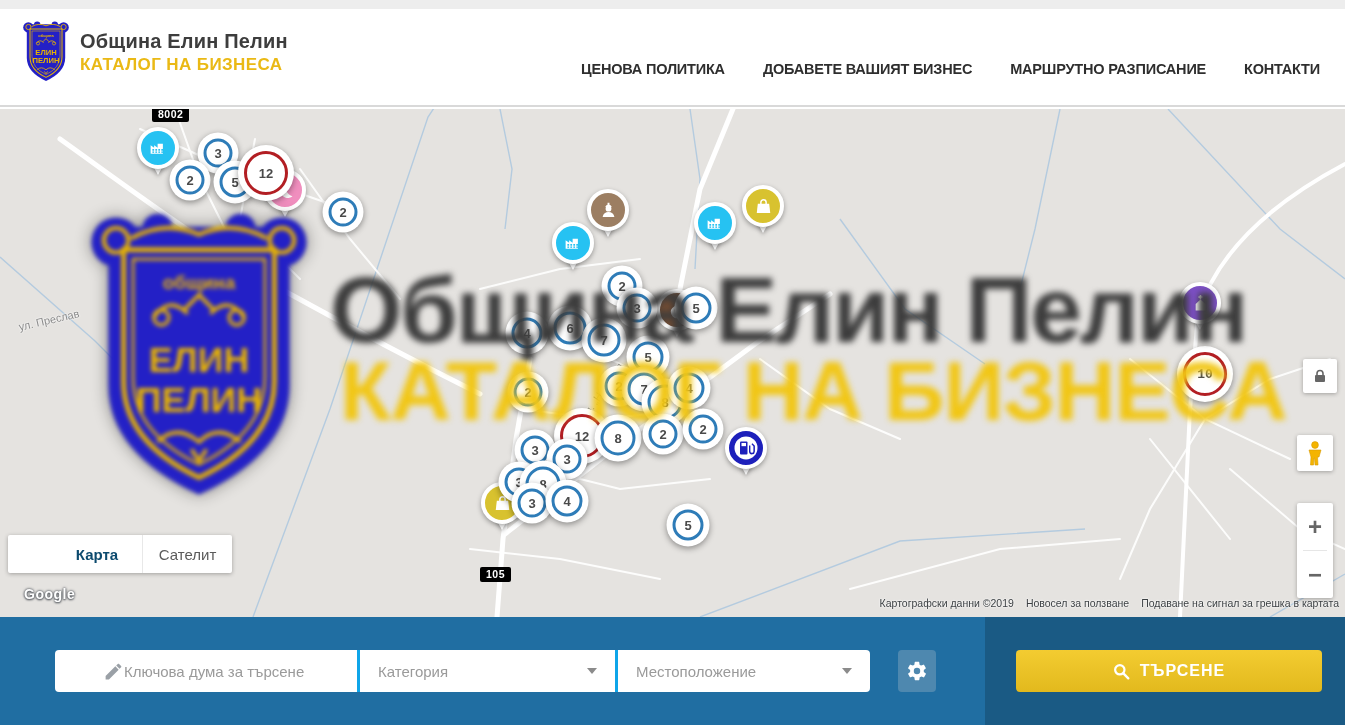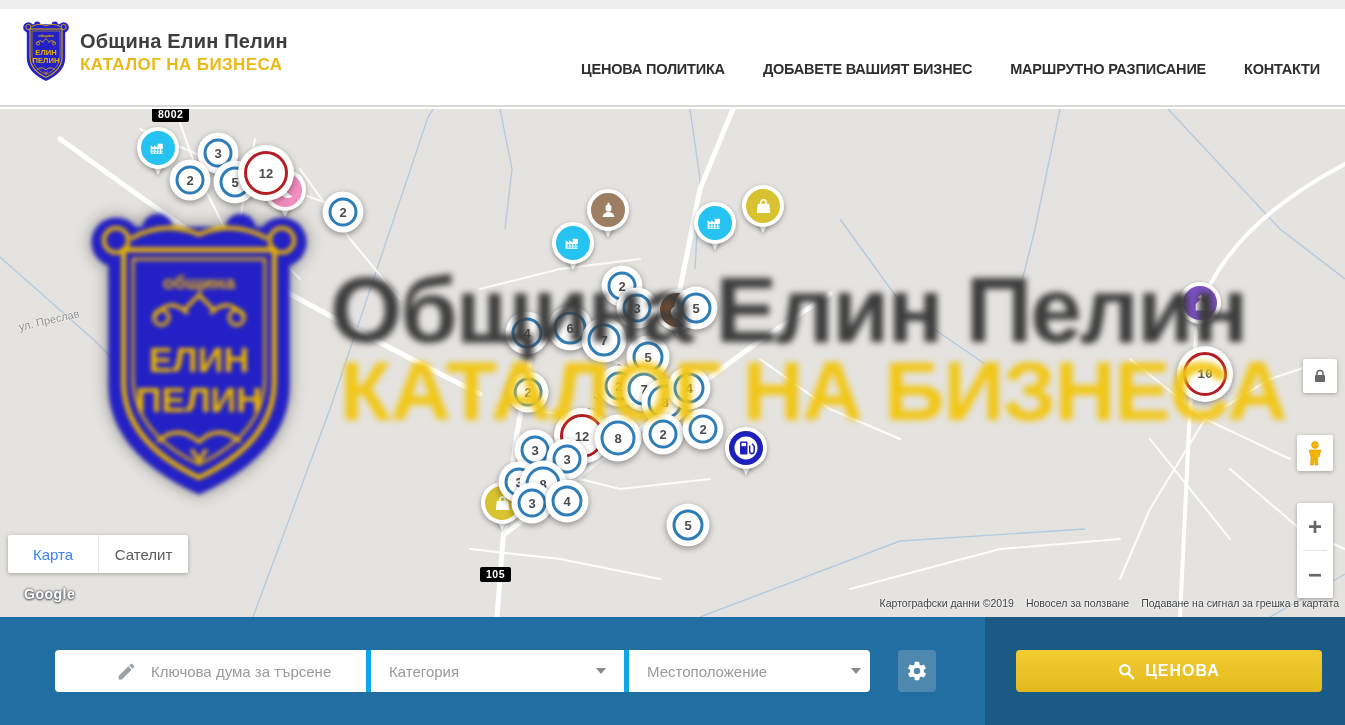--- a/index.html
+++ b/index.html
@@ -36,44 +36,44 @@
   
   .wm { position:absolute; z-index:5; pointer-events:none; }
   .wm-crest { left:85px; top:103px; width:228px; height:292px; filter:blur(2px) drop-shadow(0 0 8px rgba(0,0,0,.45)); }
   .wm-crest svg { width:100%; height:100%; }
   .wm-l1 { left:330px; top:148px; font-size:93px; font-weight:bold; color:#3c3c3c; letter-spacing:-2px; filter:blur(3px); white-space:nowrap; }
   .wm-l2 { left:340px; top:234px; font-size:84px; font-weight:bold; color:#f1c614; letter-spacing:-1px; filter:blur(3px); white-space:nowrap; }
 
   
   .maptype { position:absolute; left:8px; top:426px; z-index:6; display:flex; background:#fff; border-radius:2px; box-shadow:0 1px 4px rgba(0,0,0,.3); }
   .maptype .btn { width:90px; height:38px; display:flex; align-items:center; justify-content:center; font-size:15px; cursor:pointer; }
-  .maptype .btn.active { font-weight:normal; color:#3b82f6; }
+  .maptype .btn.active { font-weight:bold; color:#0c4a6e;margin-left:44px; }
   .maptype .btn.inactive { color:#5b5b5b; border-left:1px solid #e8e8e8; }
   .googlelogo { position:absolute; left:24px; top:477px; z-index:6; color:#fff; font-size:14px; font-weight:bold; letter-spacing:.5px;
     text-shadow:0 0 2px #5f6368,0 0 3px #5f6368,0 1px 2px #5f6368; cursor:pointer; }
   .attrib { position:absolute; right:6px; top:488px; z-index:6; display:flex; gap:12px; font-size:10.5px; color:#3c4043; text-shadow:0 0 2px #fff,0 0 2px #fff; }
   .attrib span, .attrib a { color:#3c4043; text-decoration:none; }
   .sq-btn { position:absolute; z-index:6; background:#fff; box-shadow:0 1px 4px rgba(0,0,0,.3); border-radius:2px;
     display:flex; align-items:center; justify-content:center; cursor:pointer; }
   .lock-btn { left:1303px; top:250px; width:34px; height:34px; }
   .pegman-btn { left:1297px; top:326px; width:36px; height:36px; }
   .zoomctl { position:absolute; left:1297px; top:394px; width:36px; height:95px; z-index:6; background:#fff; border-radius:2px;
     box-shadow:0 1px 4px rgba(0,0,0,.3); display:flex; flex-direction:column; }
   .zoomctl .zbtn { flex:1; display:flex; align-items:center; justify-content:center; font-size:24px; font-weight:bold; color:#666; cursor:pointer; }
   .zoomctl .zdiv { height:1px; background:#e6e6e6; margin:0 6px; }
 
   
   .bottombar { position:absolute; left:0; top:617px; width:1345px; height:108px; background:#206ea2; z-index:50; }
   .bottombar .right-panel { position:absolute; right:0; top:0; width:360px; height:108px; background:#1a5a84; }
   .searchgroup { position:absolute; left:55px; top:33px; width:815px; height:42px; background:#fff; border-radius:4px; display:flex; align-items:stretch; }
   .sg-sec { position:relative; display:flex; align-items:center; }
-  .sg-keyword { flex:0 0 302px; padding-left:61px; gap:14px; }
+  .sg-keyword { flex:0 0 302px; padding-left:48px; }
   .sg-keyword input { border:none; outline:none; width:215px; font-size:15px; color:#444; font-family:"Liberation Sans",sans-serif; }
   .sg-keyword input::placeholder { color:#9a9a9a; }
-  .sg-select { flex:0 0 258px; border-left:5px solid #0ea5e9; padding:0 18px; font-size:15px; color:#9a9a9a; cursor:pointer; justify-content:space-between; }
+  .sg-select { flex:0 0 258px; border-left:3px solid #0ea5e9; padding:0 18px; font-size:15px; color:#9a9a9a; cursor:pointer; justify-content:space-between; }
   .sg-select:last-child { flex:0 0 255px; }
   .chev { width:0; height:0; border-left:5px solid transparent; border-right:5px solid transparent; border-top:6px solid #8b8b8b; }
   .gearbtn { position:absolute; left:898px; top:33px; width:38px; height:42px; background:#4e88af; border:none; border-radius:4px;
     display:flex; align-items:center; justify-content:center; cursor:pointer; }
   .searchbtn { position:absolute; left:1016px; top:33px; width:306px; height:42px; border:none; border-radius:4px;
     background:linear-gradient(#f3cc31,#e2b91d); color:#fff; font-size:16px; font-weight:bold; letter-spacing:1px;
     display:flex; align-items:center; justify-content:center; gap:10px; cursor:pointer; font-family:"Liberation Sans",sans-serif; }
 </style>
 </head>
 <body>
@@ -454,15 +454,15 @@
     <svg width="22" height="22" viewBox="0 0 24 24">
       <path fill="#fff" d="M19.4 13c.04-.33.06-.66.06-1s-.02-.67-.06-1l2.1-1.6c.2-.15.25-.42.13-.64l-2-3.46a.5.5 0 0 0-.6-.22l-2.5 1a7.3 7.3 0 0 0-1.7-1l-.4-2.65A.49.49 0 0 0 14 2h-4a.49.49 0 0 0-.5.42L9.1 5.07c-.6.25-1.17.58-1.7 1l-2.5-1a.5.5 0 0 0-.6.22l-2 3.46c-.12.22-.07.5.13.64L4.56 11c-.04.33-.06.66-.06 1s.02.67.06 1l-2.1 1.6c-.2.15-.25.42-.13.64l2 3.46c.12.22.38.3.6.22l2.5-1c.53.42 1.1.75 1.7 1l.4 2.65c.04.24.25.42.5.42h4c.25 0 .46-.18.5-.42l.4-2.65c.6-.25 1.17-.58 1.7-1l2.5 1c.22.1.48 0 .6-.22l2-3.46a.5.5 0 0 0-.13-.64L19.4 13zM12 15.5A3.5 3.5 0 1 1 12 8.5a3.5 3.5 0 0 1 0 7z"></path>
     </svg>
   </button>
 
   <button class="searchbtn">
     <svg width="17" height="17" viewBox="0 0 20 20">
       <circle cx="8" cy="8" r="5.5" fill="none" stroke="#fff" stroke-width="2.6"></circle>
       <line x1="12.2" y1="12.2" x2="18" y2="18" stroke="#fff" stroke-width="2.8" stroke-linecap="round"></line>
     </svg>
-    <span>ЦЕНОВА</span>
+    <span>ТЪРСЕНЕ</span>
   </button>
 </div>
 
 </body></html>

